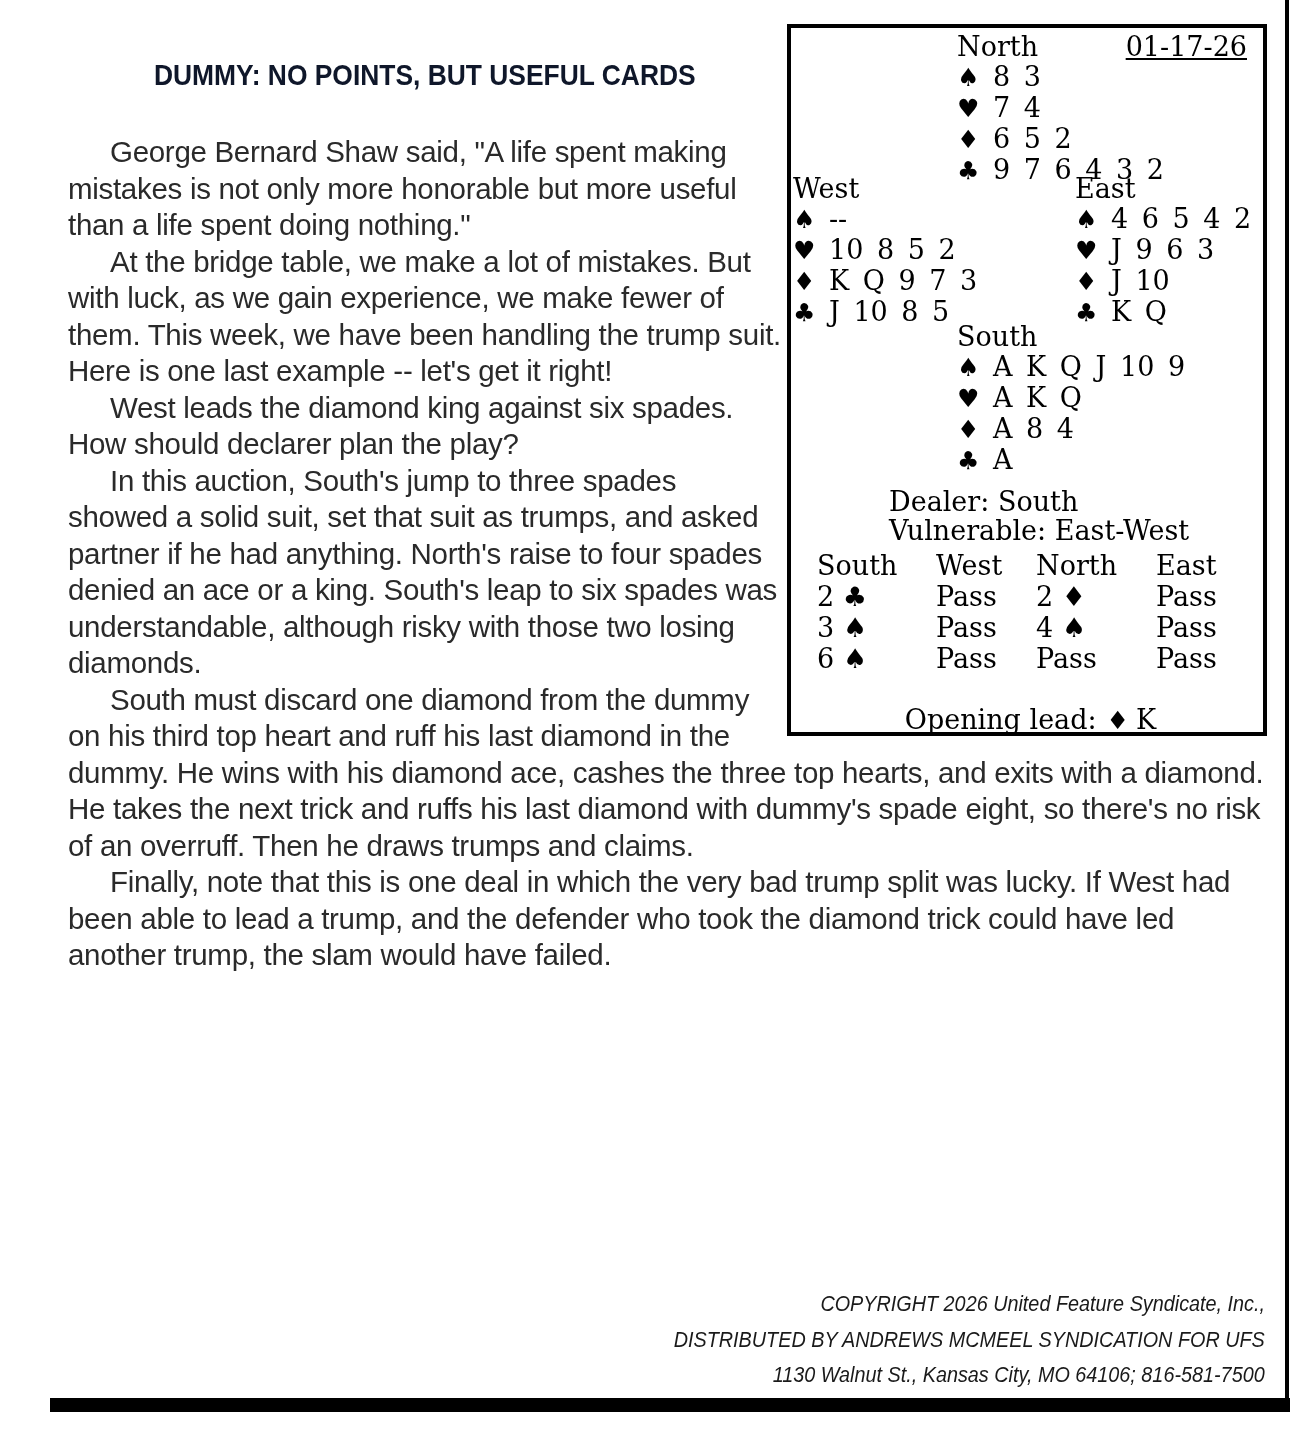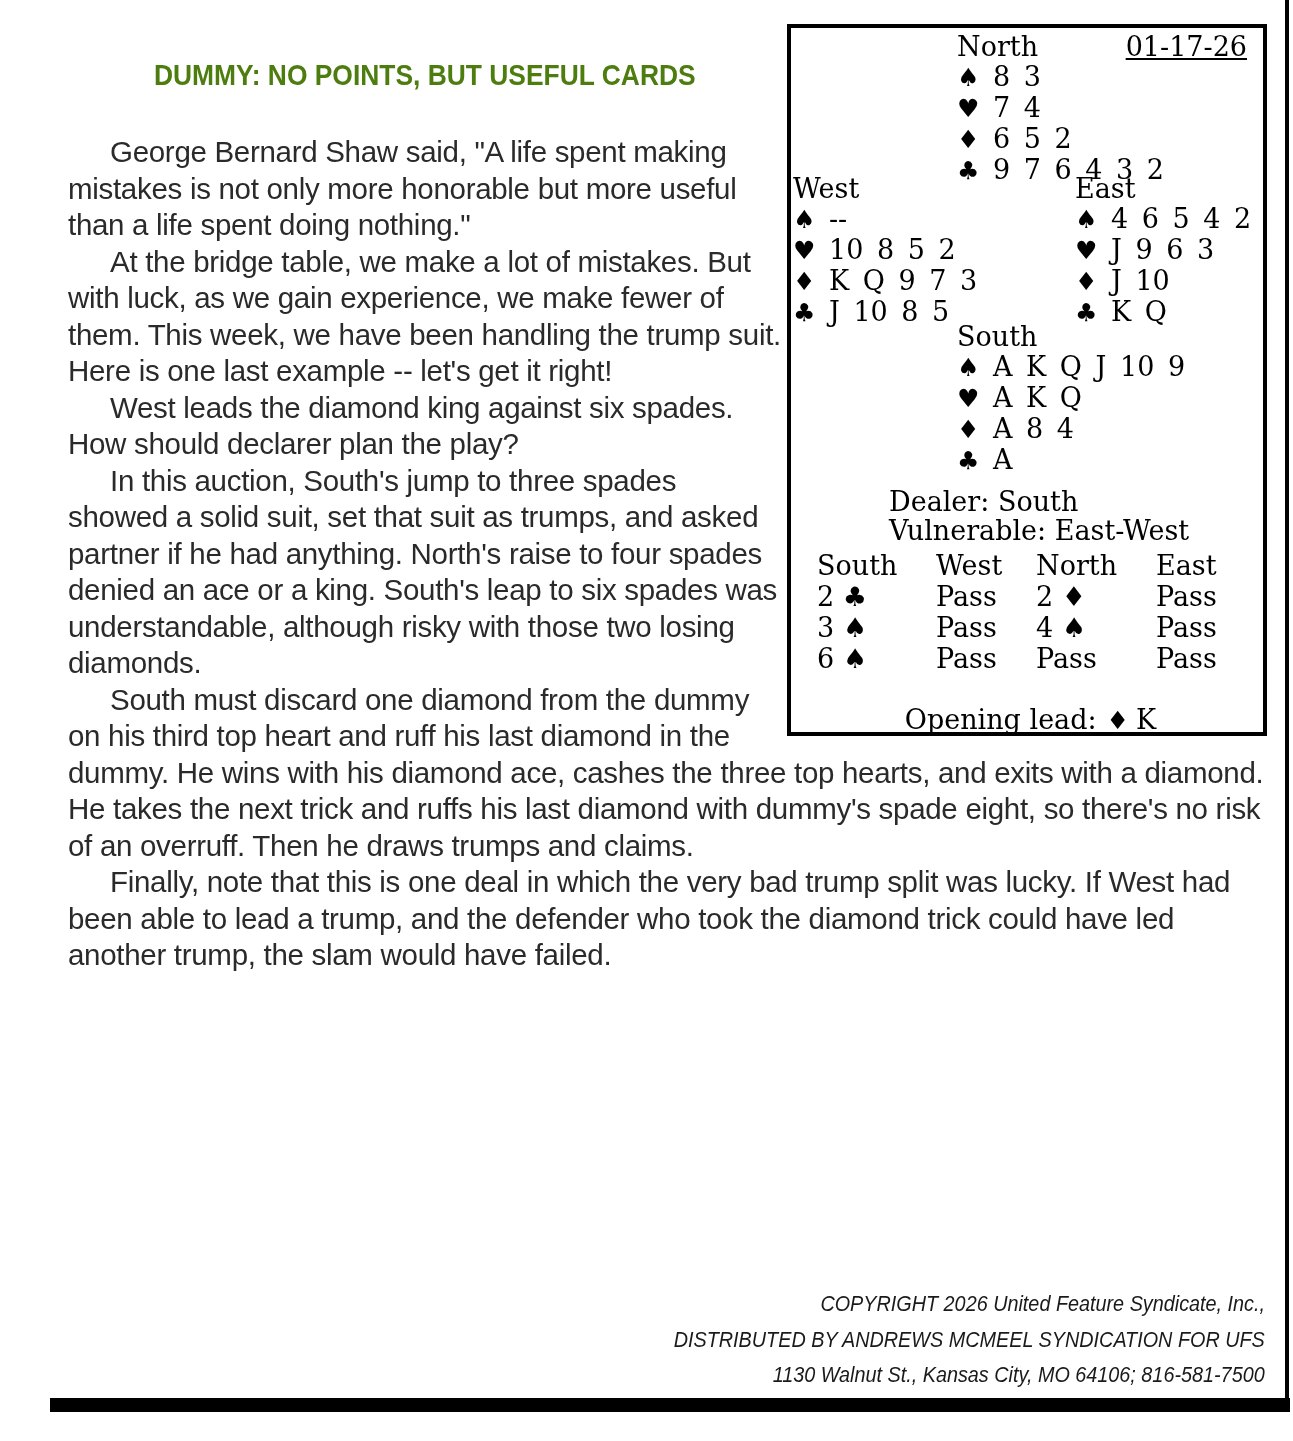--- a/index.html
+++ b/index.html
@@ -30,21 +30,21 @@
   .lead .suit-inline{font-size:25px;margin:0 7px 0 10px;}
 
   
   .masthead{text-align:center;}
   .mast-title{display:inline-block;font-family:"Liberation Serif","DejaVu Serif",serif;
               font-weight:bold;font-size:58px;line-height:54px;letter-spacing:1px;color:#1a1a1a;
               border-bottom:4px solid #1a1a1a;padding:0 10px 1px;transform:scaleX(0.97);}
   .mast-byline{text-align:center;margin-top:1px;}
   .mast-byline .squeeze{font-weight:bold;font-size:33px;line-height:30px;color:#1a1a1a;}
   .squeeze{display:inline-block;transform:scaleX(0.9);transform-origin:center center;}
-  .headline{text-align:center;margin:36px 0 4px;font-size:30px;font-weight:bold;color:#4d7c0f;}
+  .headline{text-align:center;margin:36px 0 4px;font-size:30px;font-weight:bold;color:#0f172a;}
   .headline .squeeze{transform:scaleX(0.88);}
 
   
   .body-copy{margin-top:42px;}
   .body-copy p{margin:0;font-size:29.5px;line-height:36.5px;letter-spacing:-0.3px;
                text-indent:42px;color:#2a2a2a;}
 
   
   .copyright{position:absolute;top:1286px;right:28px;text-align:right;font-style:italic;
              font-size:22px;line-height:35.5px;color:#1a1a1a;}

